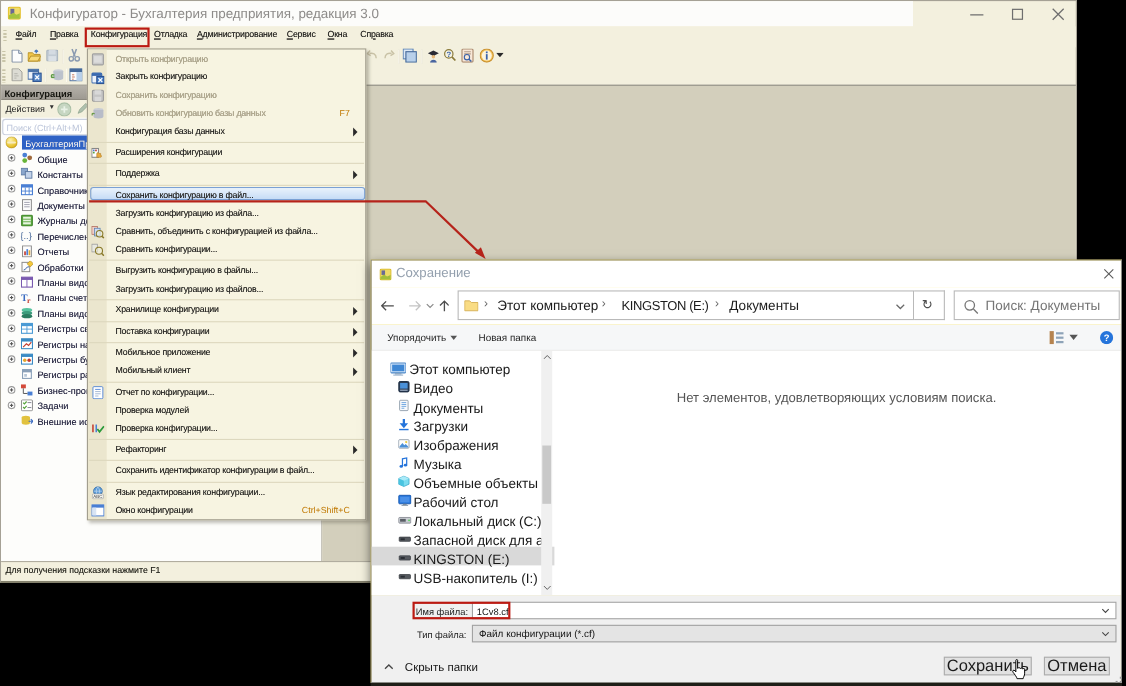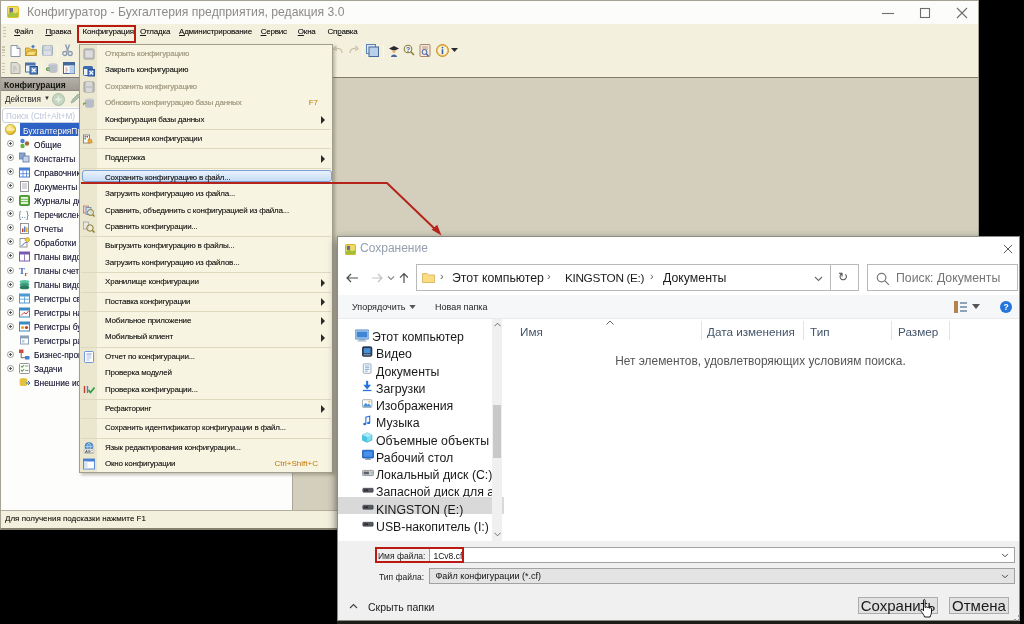--- a/index.html
+++ b/index.html
@@ -1,19 +1,19 @@
 <!DOCTYPE html>
 <html><head><meta charset="utf-8">
 <style>
 * { margin:0; padding:0; box-sizing:border-box; }
 html,body { width:1024px; height:624px; background:#000; font-family:"Liberation Sans", sans-serif; overflow:hidden; }
 .abs { position:absolute; }
 #stage { position:relative; width:1024px; height:624px; background:#000; overflow:hidden; }
 #mainwin { left:0; top:0; width:979px; height:530px; background:#f3f0de; border:1px solid #a5a195; border-bottom:2px solid #84816d; }
-#titlebar { left:1px; top:1px; width:977px; height:23px; background:#fcfcfa; }
+#titlebar { left:1px; top:1px; width:829px; height:23px; background:#fcfcfa; }
 #titletext { left:26px; top:4px; font-size:12.2px; color:#8d8b89; }
 #menubar { left:1px; top:24px; width:977px; height:19px; background:#f3f0de; }
 .mitem { top:1px; height:13px; line-height:13px; font-size:8px; letter-spacing:-0.2px; color:#1b1b1b; text-shadow:0 0 0.6px rgba(60,55,40,.55); }
 #panel { left:1px; top:78px; width:292px; height:432px; background:#fdfdfb; border-right:1px solid #aaa69a; }
 #panelhdr { left:0; top:0; width:291px; height:13px; background:linear-gradient(#b5b1a9,#9e9a92); border-bottom:1px solid #8d897f; }
 #panelhdr span { position:absolute; left:3px; top:1.5px; font-size:8.5px; font-weight:bold; color:#15150f; }
 #actrow { left:0; top:13px; width:291px; height:16px; background:#f3f0de; }
 #searchbox1c { left:1px; top:30px; width:289px; height:15px; background:#fff; border:1px solid #c9cfdd; border-radius:3px; }
 #searchbox1c span { position:absolute; left:3px; top:2.5px; font-size:8.2px; color:#bcc5da; }
 #tree { left:0; top:45px; width:291px; height:387px; overflow:hidden; background:#fdfdfb; }
@@ -692,33 +692,20 @@
         </div>
       <div id="vscroll">
         <svg style="position:absolute;left:1.5px;top:3px" width="7" height="5" viewBox="0 0 8 5" fill="none" stroke="#5b5b5b" stroke-width="1">
             <path d="M0.5 4.5 L4 1 L7.5 4.5"></path>
           </svg>
         <div id="vthumb"></div>
         <svg style="position:absolute;left:1.5px;top:213px" width="7" height="5" viewBox="0 0 8 5" fill="none" stroke="#5b5b5b" stroke-width="1">
             <path d="M0.5 0.5 L4 4 L7.5 0.5"></path>
           </svg>
       </div>
-      <div id="hdrrow">
-        <span class="hcol" style="left:18px">Имя</span>
-        <svg style="position:absolute;left:104px;top:1px" width="8" height="5" viewBox="0 0 8 5" fill="none" stroke="#696969" stroke-width="1">
-            <path d="M0.5 4.5 L4 1 L7.5 4.5"></path>
-          </svg>
-        <span class="hcol" style="left:205px">Дата изменения</span>
-        <span class="hcol" style="left:308px">Тип</span>
-        <span class="hcol" style="left:396px">Размер</span>
-        <div class="hdiv" style="left:198.5px"></div>
-        <div class="hdiv" style="left:301px"></div>
-        <div class="hdiv" style="left:389px"></div>
-        <div class="hdiv" style="left:447px"></div>
-      </div>
       <div id="emptymsg">Нет элементов, удовлетворяющих условиям поиска.</div>
     </div>
     <div class="abs" id="botsec">
       <span class="flabel" style="left:40px;top:9.5px">Имя файла:</span>
       <div id="namecombo">
           <span class="combotxt" style="font-size:8.5px;left:4px">1Cv8.cf</span>
           <svg style="position:absolute;right:5px;top:5px" width="8" height="5" viewBox="0 0 9 6" fill="none" stroke="#444" stroke-width="1.2">
             <path d="M1 1 L4.5 4.5 L8 1"></path>
           </svg>
         </div>

